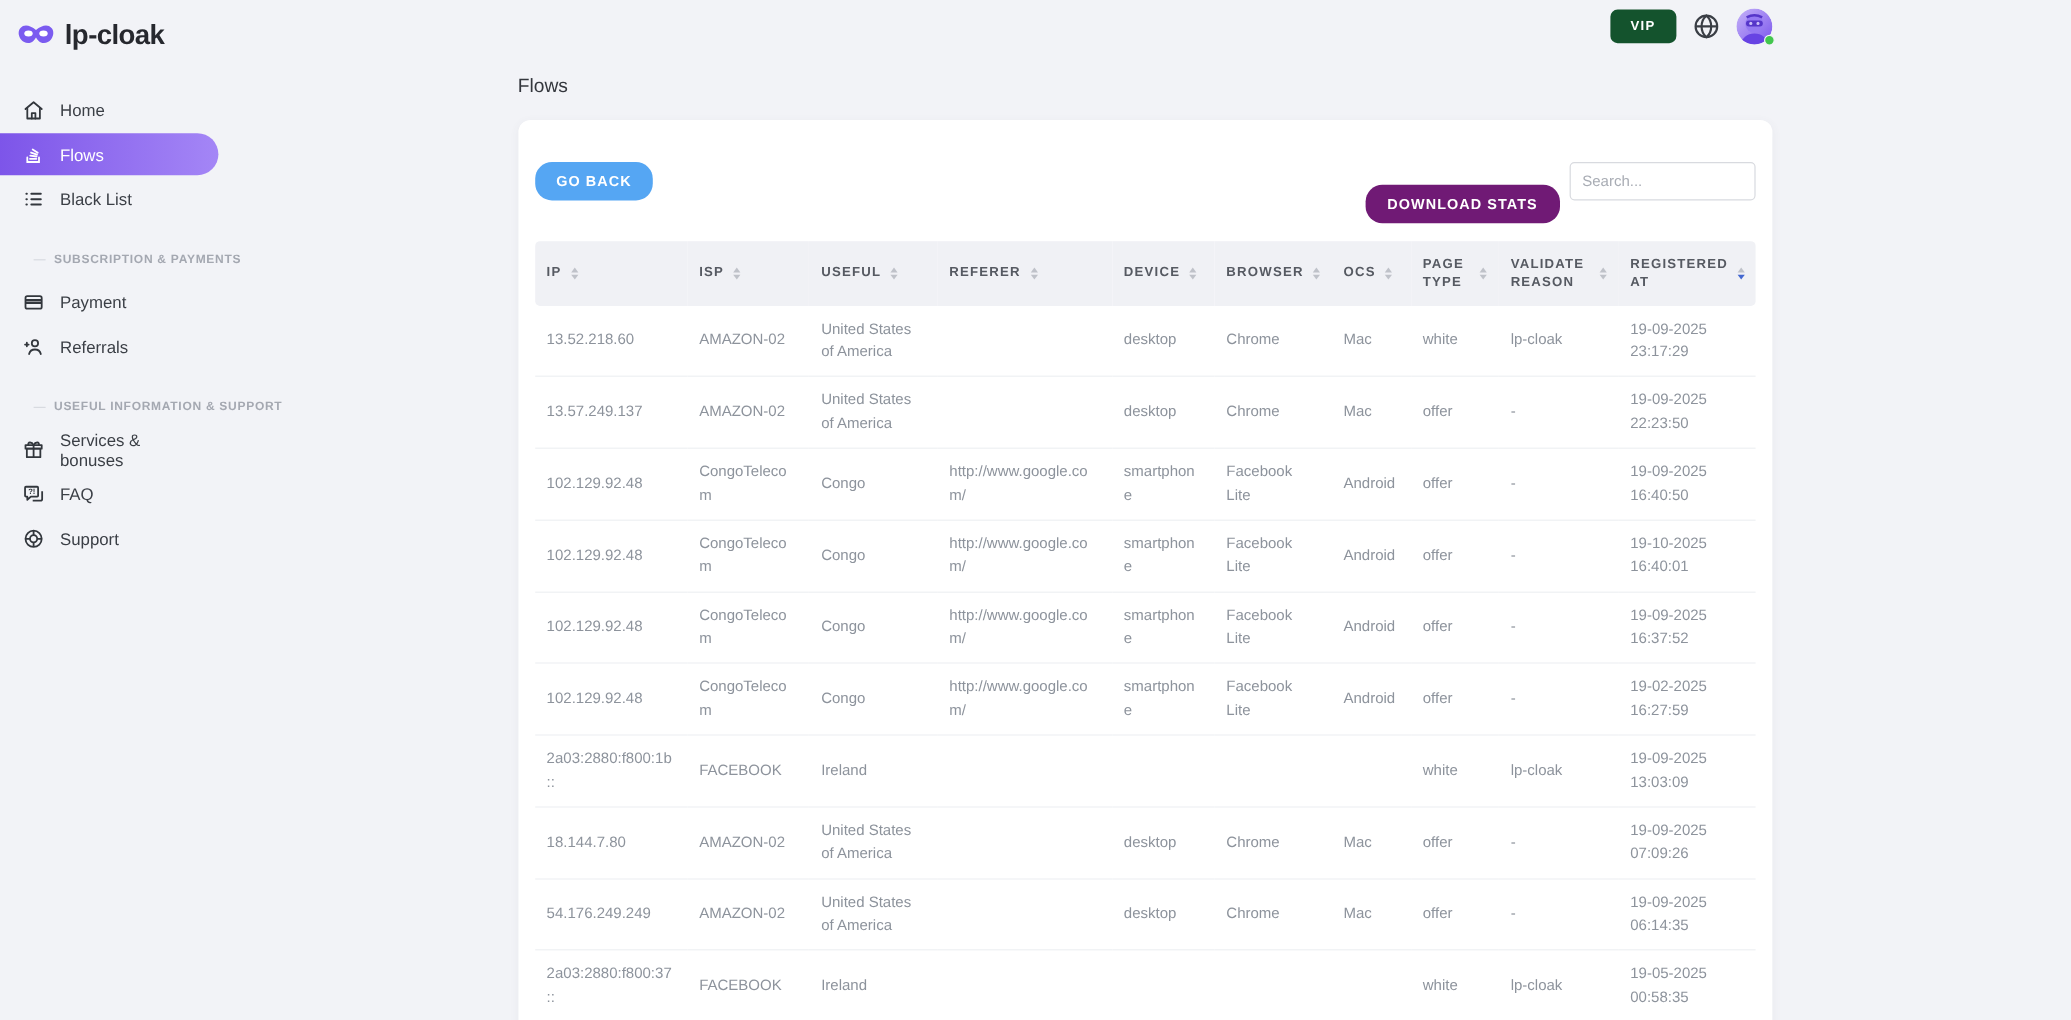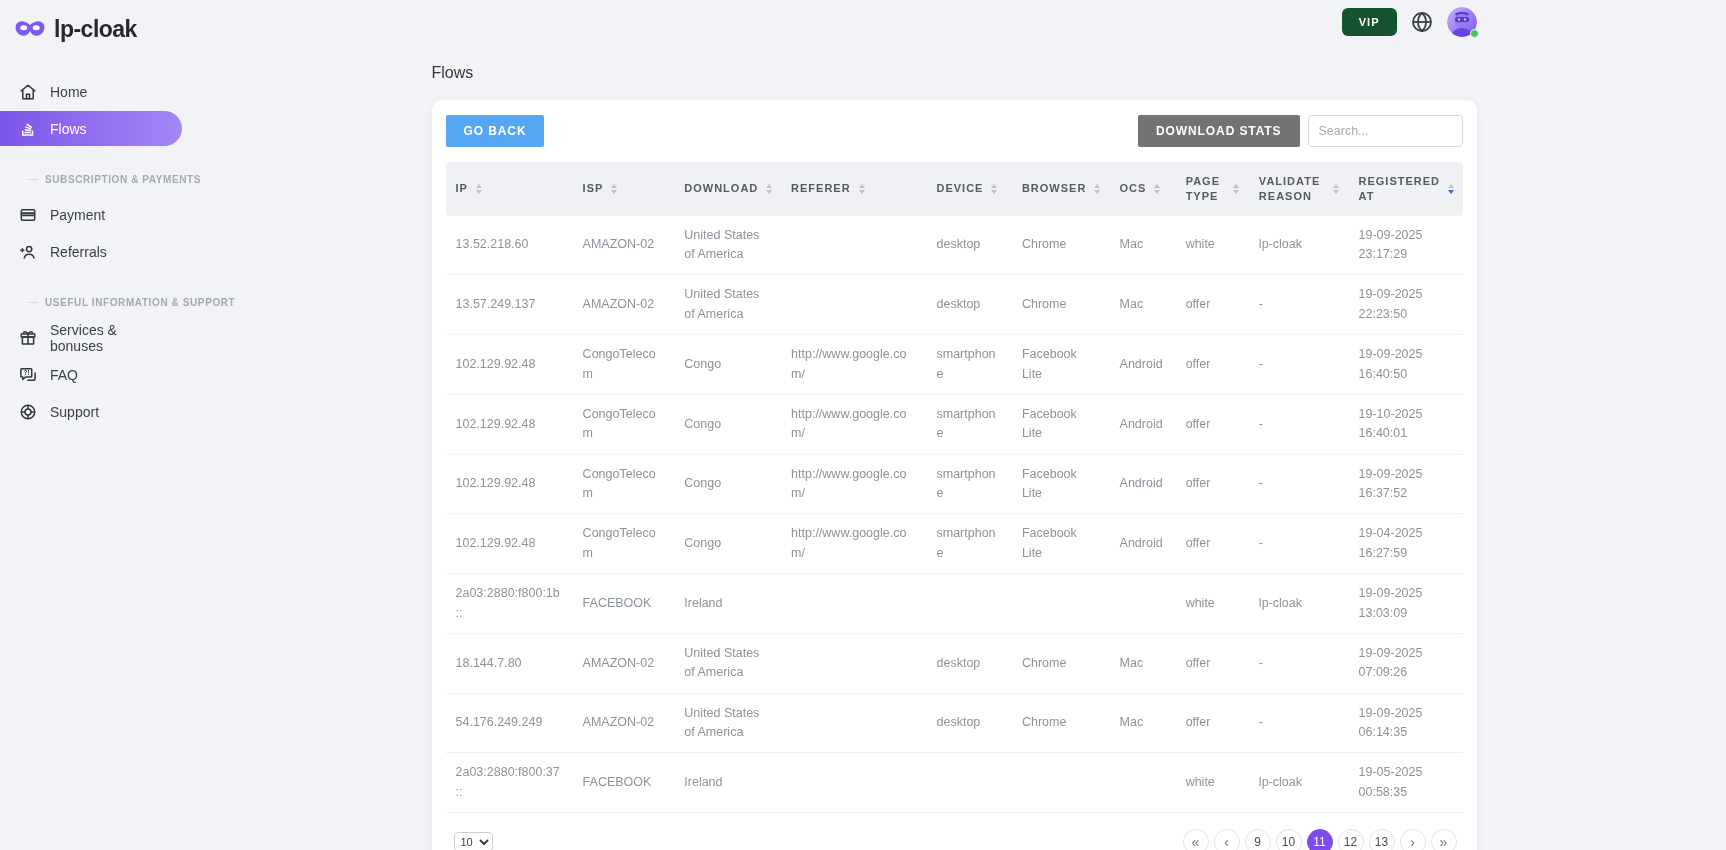--- a/index.html
+++ b/index.html
@@ -53,26 +53,26 @@
   }
   .page-title { margin-top:25px; font-size:16px; color:#34373d; font-weight:normal; }
   
   .card {
     margin-top:18px; background:#fff; border-radius:10px;
     box-shadow:0 2px 8px rgba(80,85,100,0.06);
     padding:15px 14px 18px;
   }
   .toolbar { display:flex; align-items:center; justify-content:space-between; }
   .btn {
-    border:none; border-radius:2px; color:#fff; font-family:inherit;
+    border:none; border-radius:14px; color:#fff; font-family:inherit;
     font-size:12px; font-weight:bold; letter-spacing:0.9px;
     padding:9px 18px; cursor:pointer;
   }
   .btn-back { background:#55a6f3; }
-  .btn-stats { background:#737373; }
+  .btn-stats { background:#701a75;margin-top:39px; }
   .toolbar-right { display:flex; align-items:center; gap:8px; }
   .search-input {
     width:155px; height:32px; border:1px solid #d8dadf; border-radius:4px;
     padding:0 10px; font-size:12.5px; font-family:inherit; color:#4a4e55; background:#fff;
   }
   .search-input::placeholder { color:#a8acb4; }
   
   table { width:100%; border-collapse:collapse; margin-top:15px; table-layout:fixed; }
   thead th {
     background:#f0f1f5; text-align:left; padding:12px 10px;
@@ -139,20 +139,29 @@
       <span class="nav-icon">
         <svg viewBox="0 0 24 24" fill="none" stroke="currentColor" stroke-width="2" stroke-linecap="round">
             <path d="M5 15v5h13v-5"></path>
             <path d="M8 16.5h7"></path>
             <path d="M8.3 13l7 .9"></path>
             <path d="M9.2 9.5l6.6 2.3"></path>
             <path d="M11 6l5.6 3.7"></path>
           </svg>
       </span>
       <span>Flows</span>
+    </div>
+    <div class="nav-item">
+      <span class="nav-icon">
+        <svg viewBox="0 0 24 24" fill="none" stroke="currentColor" stroke-width="2.2" stroke-linecap="round">
+            <path d="M4 6h.5M4 12h.5M4 18h.5"></path>
+            <path d="M9.5 6H20M9.5 12H20M9.5 18H20"></path>
+          </svg>
+      </span>
+      <span>Black List</span>
     </div>
 
     <div class="nav-section">SUBSCRIPTION &amp; PAYMENTS</div>
 
     <div class="nav-item">
       <span class="nav-icon">
         <svg viewBox="0 0 24 24" fill="none" stroke="currentColor" stroke-width="2">
             <rect x="3" y="5" width="18" height="14" rx="2"></rect>
             <path d="M3 9.5h18M3 12.5h18" stroke-width="2.4"></path>
           </svg>
@@ -265,21 +274,21 @@
                 <div class="th-inner">
                   <span class="th-label">ISP</span>
                   <span class="sort">
                     <i class="up"></i>
                     <i class="down"></i>
                   </span>
                 </div>
               </th>
               <th style="width: 105px;">
                 <div class="th-inner">
-                  <span class="th-label">DOWNLOAD</span>
+                  <span class="th-label">USEFUL</span>
                   <span class="sort">
                     <i class="up"></i>
                     <i class="down"></i>
                   </span>
                 </div>
               </th>
               <th style="width: 143px;">
                 <div class="th-inner">
                   <span class="th-label">REFERER</span>
                   <span class="sort">
@@ -408,21 +417,21 @@
             <tr>
               <td>102.129.92.48</td>
               <td>CongoTelecom</td>
               <td>Congo</td>
               <td>http://www.google.com/</td>
               <td>smartphone</td>
               <td>Facebook Lite</td>
               <td>Android</td>
               <td>offer</td>
               <td>-</td>
-              <td>19-04-2025 16:27:59</td>
+              <td>19-02-2025 16:27:59</td>
             </tr>
             <tr>
               <td>2a03:2880:f800:1b::</td>
               <td>FACEBOOK</td>
               <td>Ireland</td>
               <td></td>
               <td></td>
               <td></td>
               <td></td>
               <td>white</td>

